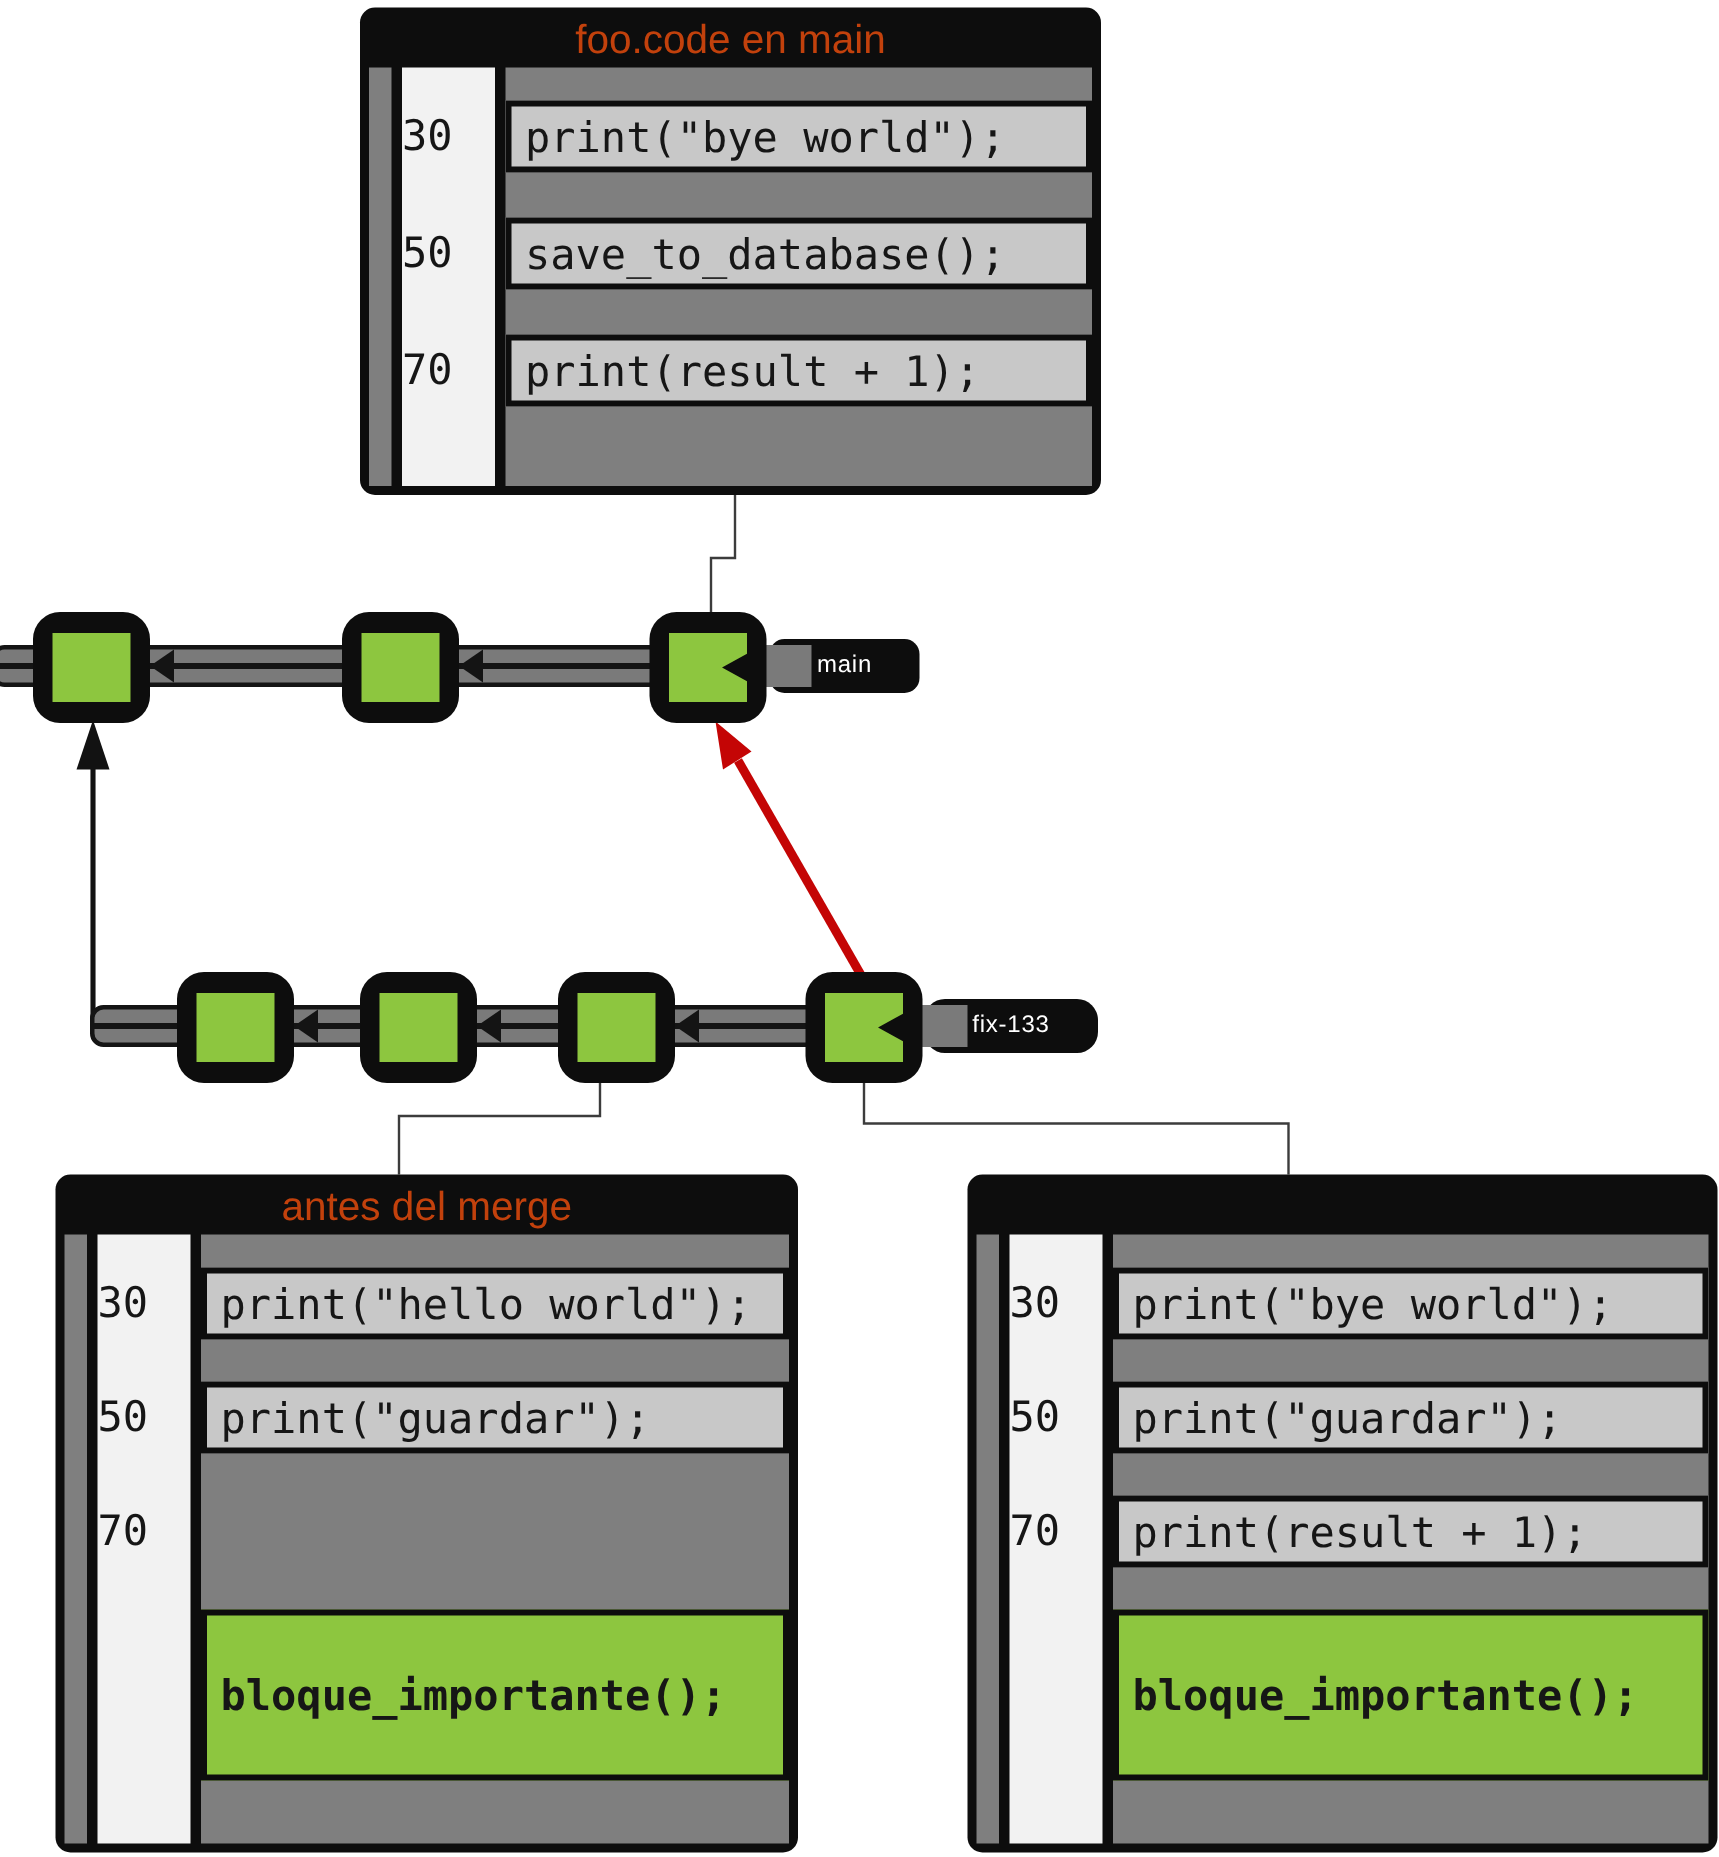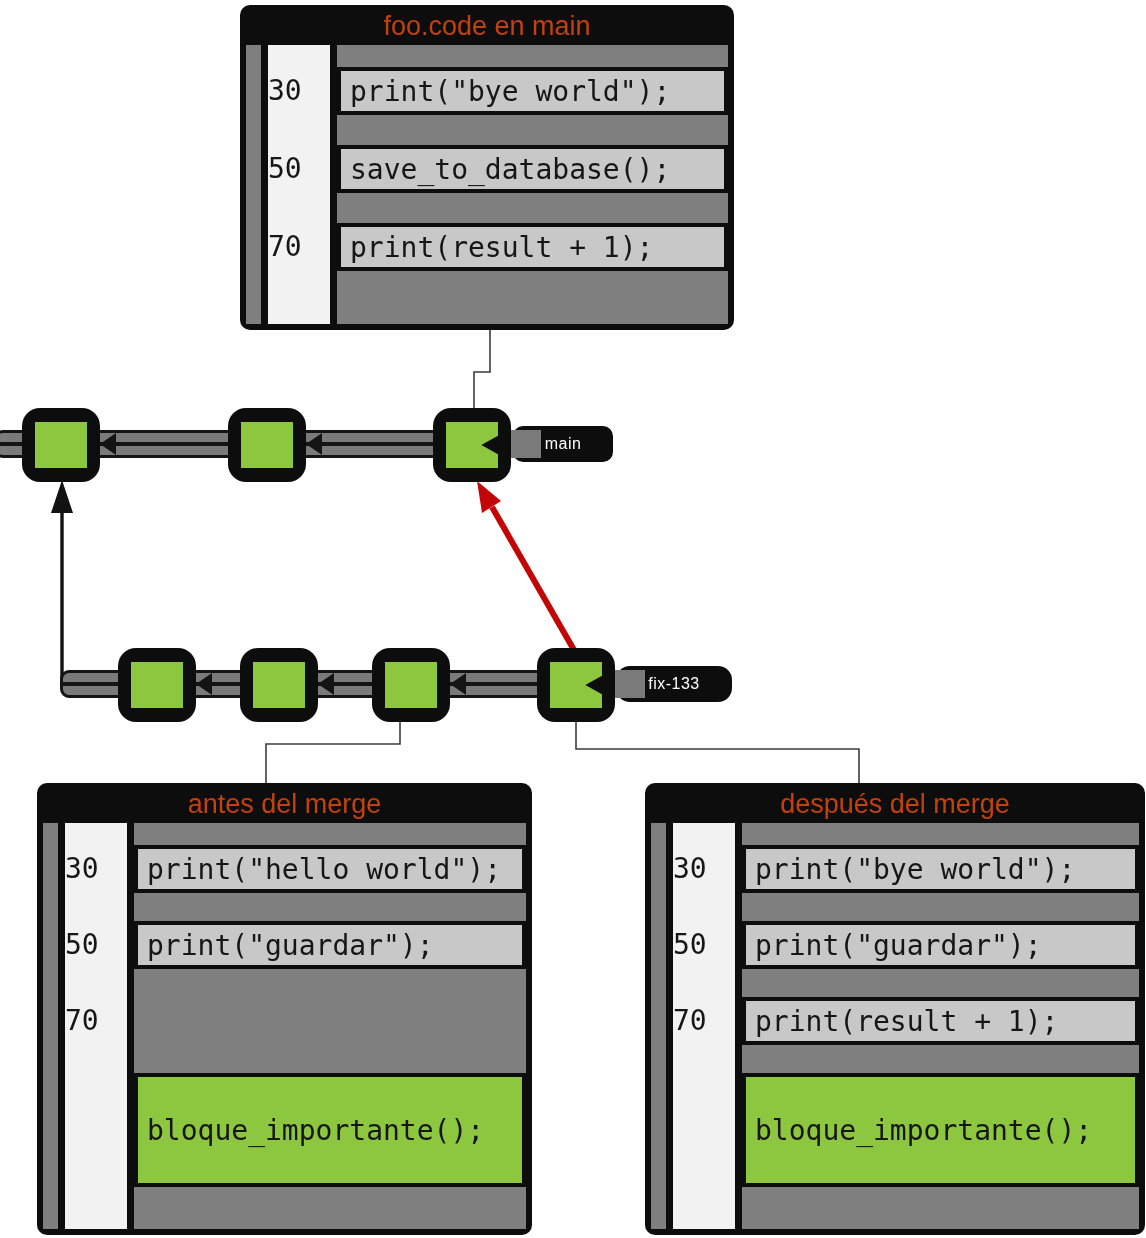--- a/index.html
+++ b/index.html
@@ -32,21 +32,21 @@
     position:absolute;left:0;right:0;height:48px;
     background:var(--row_gray,#c8c8c8);border:4px solid var(--ink,#0d0d0d);
     box-sizing:border-box;display:flex;align-items:center;padding-left:9px;
     font-family:"DejaVu Sans Mono","Liberation Mono",monospace;
     font-size:28px;color:#161616;white-space:pre;overflow:hidden;
   }
   .code-row.hl{height:114px;background:var(--green,#8dc63f);}
   
   .tb .r0{top:22px;} .tb .r1{top:100px;} .tb .r2{top:178px;}
   
-  .bb .r0{top:22px;} .bb .r1{top:98px;} .bb .r2{top:174px;} .bb .r3{top:250px;}
+  .bb .r0{top:22px;} .bb .r1{top:98px;} .bb .r2{top:174px;} .bb .r3{top:250px;font-weight:bold;}
   
   .track{
     position:absolute;height:28px;background:var(--track_gray,#7a7a7a);
     border:3px solid #141414;box-sizing:border-box;
   }
   .track::after{
     content:"";position:absolute;left:-1px;right:-1px;top:50%;margin-top:-2px;
     height:4px;background:#141414;
   }
   .track.arrow::before{
@@ -156,21 +156,20 @@
       </div>
       <div class="cb-content">
         <div class="code-row r0">print("hello world");</div>
         <div class="code-row r1">print("guardar");</div>
         <div class="code-row hl r3">bloque_importante();</div>
       </div>
     </div>
   </div>
 
   <div class="code-block bb" style="left:645px;top:783px;width:500px;height:452px;">
-    <div class="cb-title">después del merge</div>
     <div class="cb-body">
       <div class="cb-stripe"></div>
       <div class="cb-gutter">
         <div class="ln r0">30</div>
         <div class="ln r1">50</div>
         <div class="ln r2">70</div>
       </div>
       <div class="cb-content">
         <div class="code-row r0">print("bye world");</div>
         <div class="code-row r1">print("guardar");</div>

